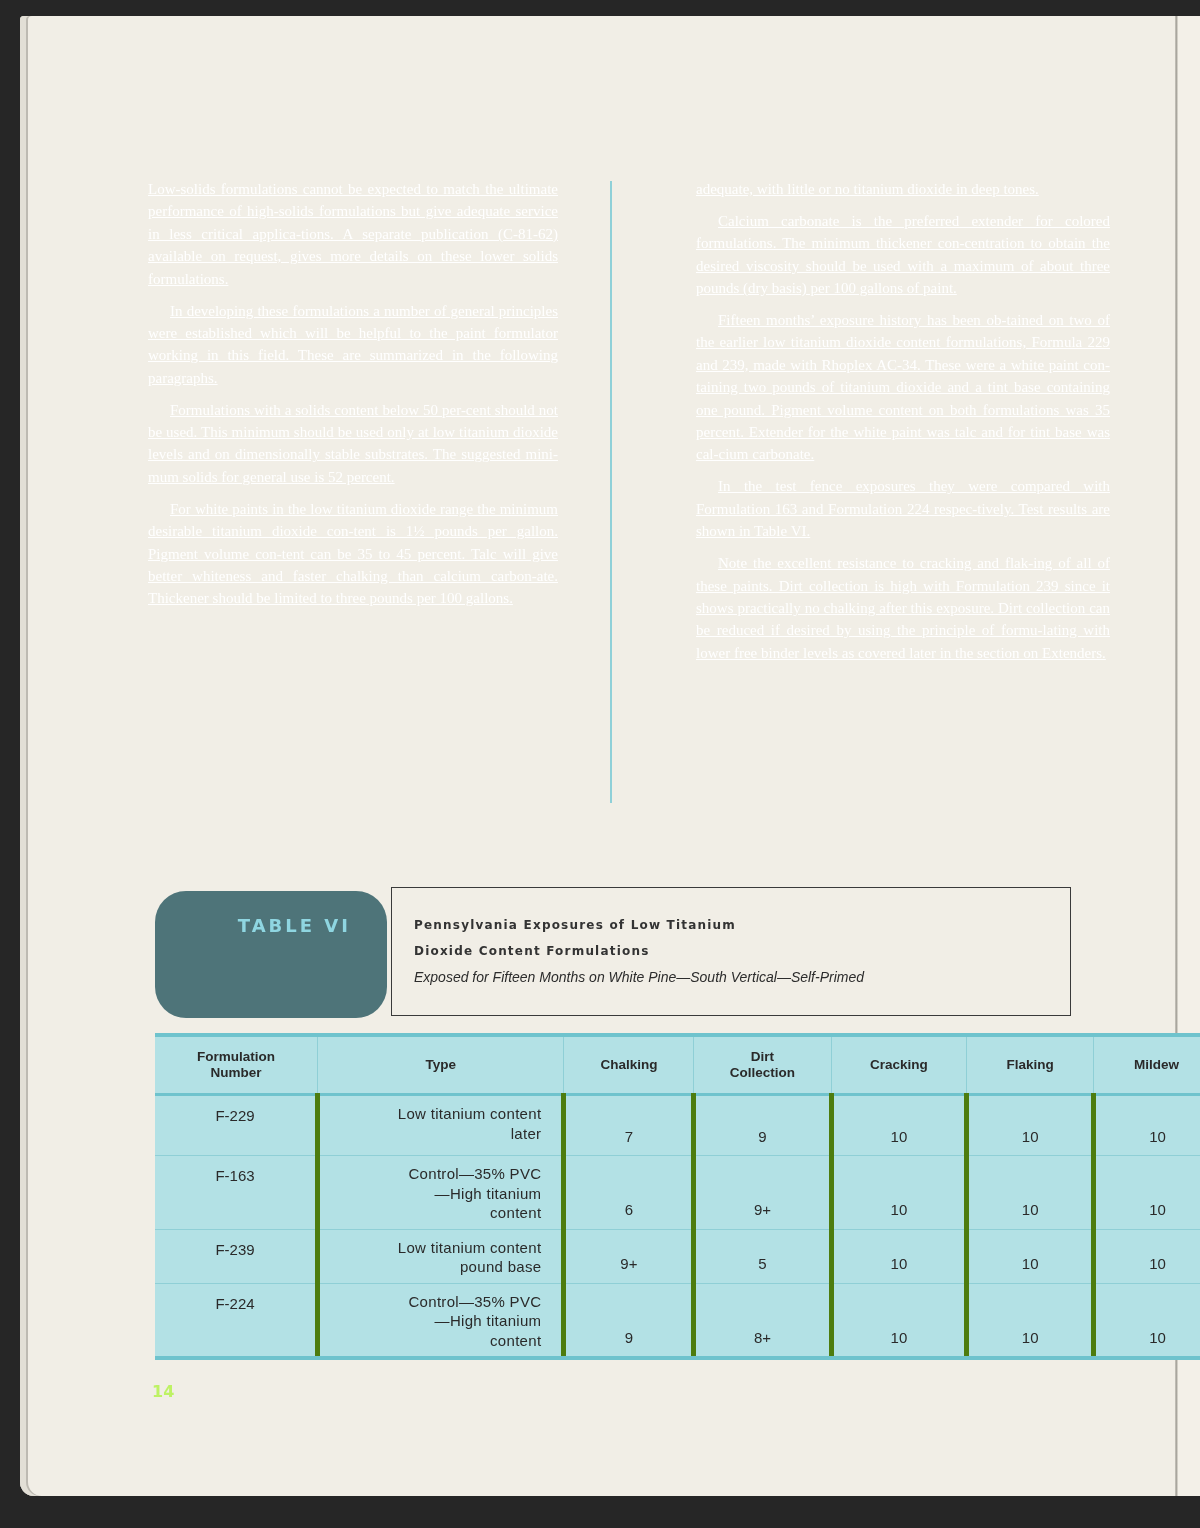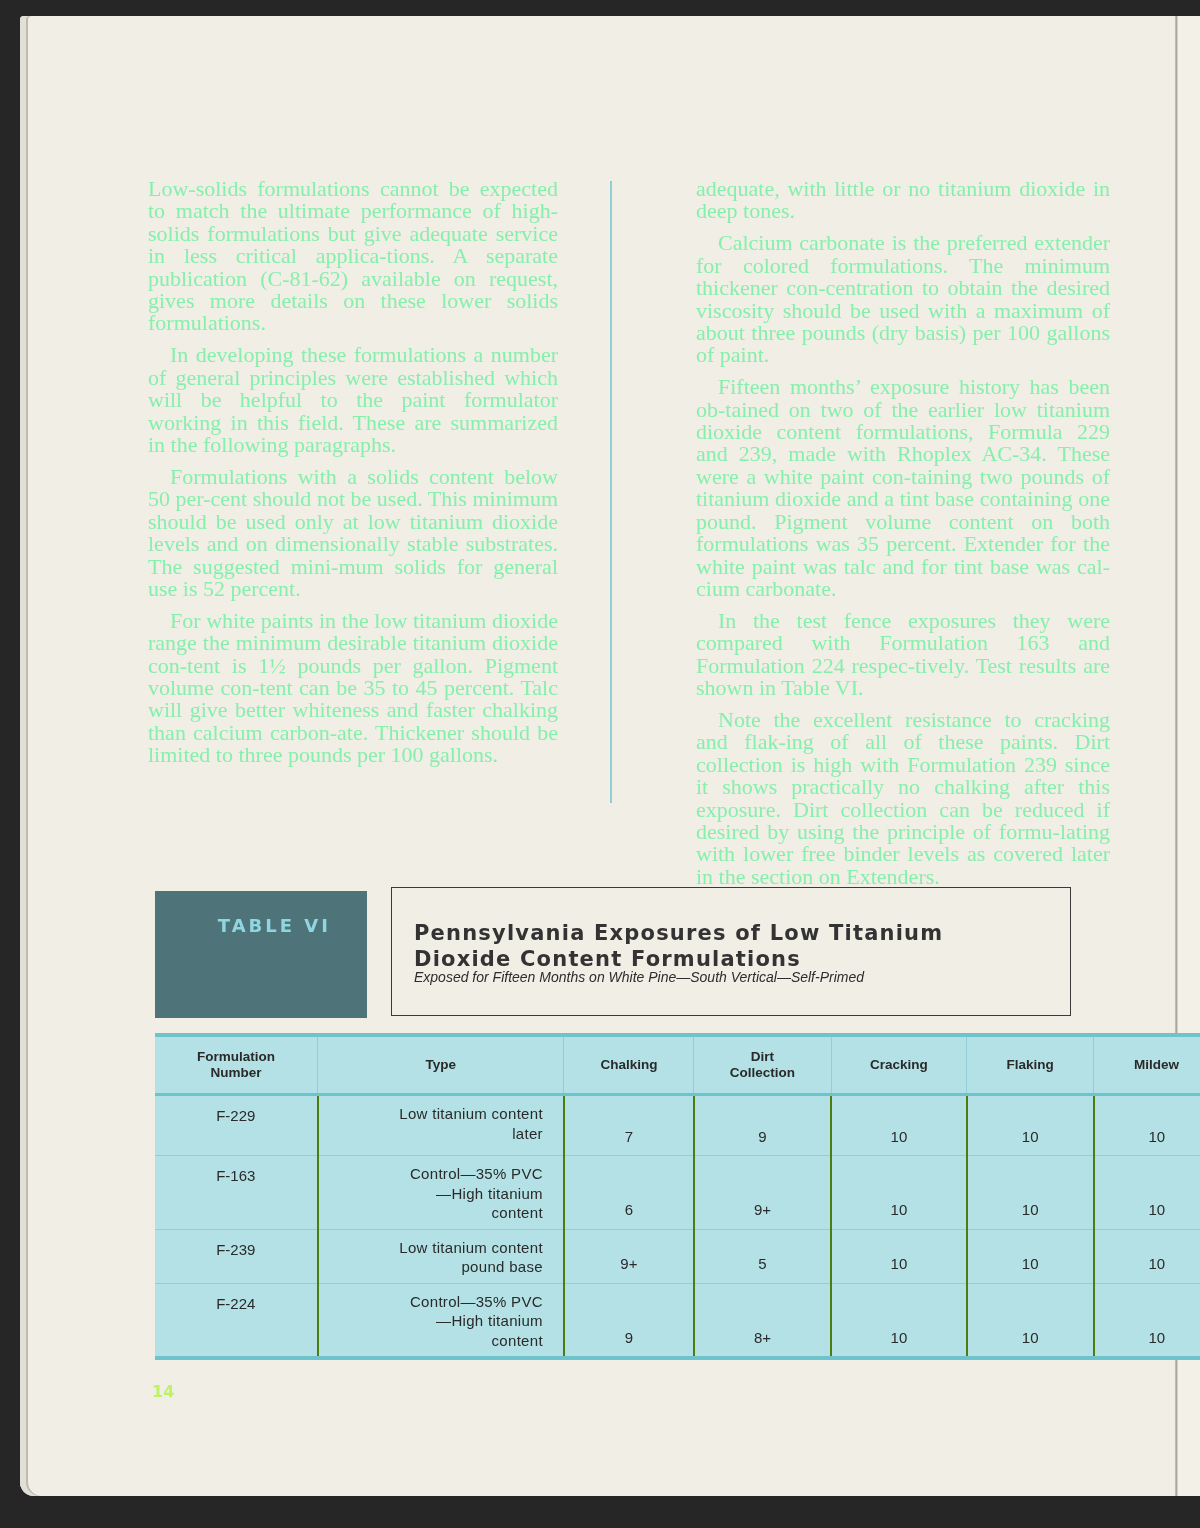--- a/index.html
+++ b/index.html
@@ -26,63 +26,65 @@
     }
     .page-right-strip {
       position: absolute;
       left: 1178px; top: 16px;
       width: 22px; height: 1480px;
       background: #f3f0e8;
     }
     .col {
       position: absolute;
       top: 178px;
-      font-size: 22px;
+      font-size: 15px;
       line-height: 22.4px;
-      color: #86efac;
+      color: #ffffff;
       text-align: justify;
+      text-decoration: underline;
     }
     .col-left { left: 148px; width: 410px; }
     .col-right { left: 656px; width: 414px; margin-left: 40px; }
     .col p { margin: 0 0 9.5px 0; text-indent: 22px; hyphens: manual; }
     .col p.noindent { text-indent: 0; }
     .divider {
       position: absolute;
       left: 610px; top: 181px;
       width: 1.5px; height: 622px;
       background: #8fd0d8;
     }
     .table-tag {
       position: absolute;
       left: 155px; top: 891px;
-      width: 212px; height: 127px;
+      width: 232px; height: 127px;
       background: #4e7479;
+      border-radius: 31px;
     }
     .table-tag-label {
       position: absolute;
       right: 36px; top: 24px;
       font-family: "DejaVu Sans", sans-serif;
       font-weight: bold;
       font-size: 18px;
       letter-spacing: 3px;
       color: #8fd6e1;
     }
     .title-box {
       position: absolute;
       left: 391px; top: 887px;
       width: 678px; height: 127px;
       border: 1.5px solid #3a3a3a;
       background: #f1eee6;
     }
     .title-main {
       position: absolute;
-      left: 22px; top: 32px;
+      left: 22px; top: 24px;
       font-family: "DejaVu Sans", sans-serif;
       font-weight: bold;
-      font-size: 21px;
+      font-size: 12px;
       line-height: 26px;
       letter-spacing: 1.2px;
       color: #333;
     }
     .title-sub {
       position: absolute;
       left: 22px; top: 81px;
       font-family: "Liberation Sans", sans-serif;
       font-style: italic;
       font-size: 14px;
@@ -104,21 +106,21 @@
       font-size: 13.5px; font-weight: bold;
       text-align: center; vertical-align: middle;
       height: 56px; padding: 0 6px;
       border-bottom: 3px solid #6fc3cd;
       border-left: 1px solid #8fcfd6;
       line-height: 16px;
     }
     .data-table th:first-child, .data-table td:first-child { border-left: none; }
     .data-table td {
       font-size: 15px;
-      border-left: 2px solid #4d7c0f;
+      border-left: 5px solid #4d7c0f;
       border-bottom: 1px solid #8fcfd6;
       vertical-align: bottom;
       text-align: center;
       padding: 6px 6px 6px 6px;
       line-height: 19.5px;
     }
     .data-table tr:last-child td { border-bottom: none; }
     .data-table td.num { vertical-align: top; padding-top: 10px; }
     .data-table td.type {
       text-align: right;

